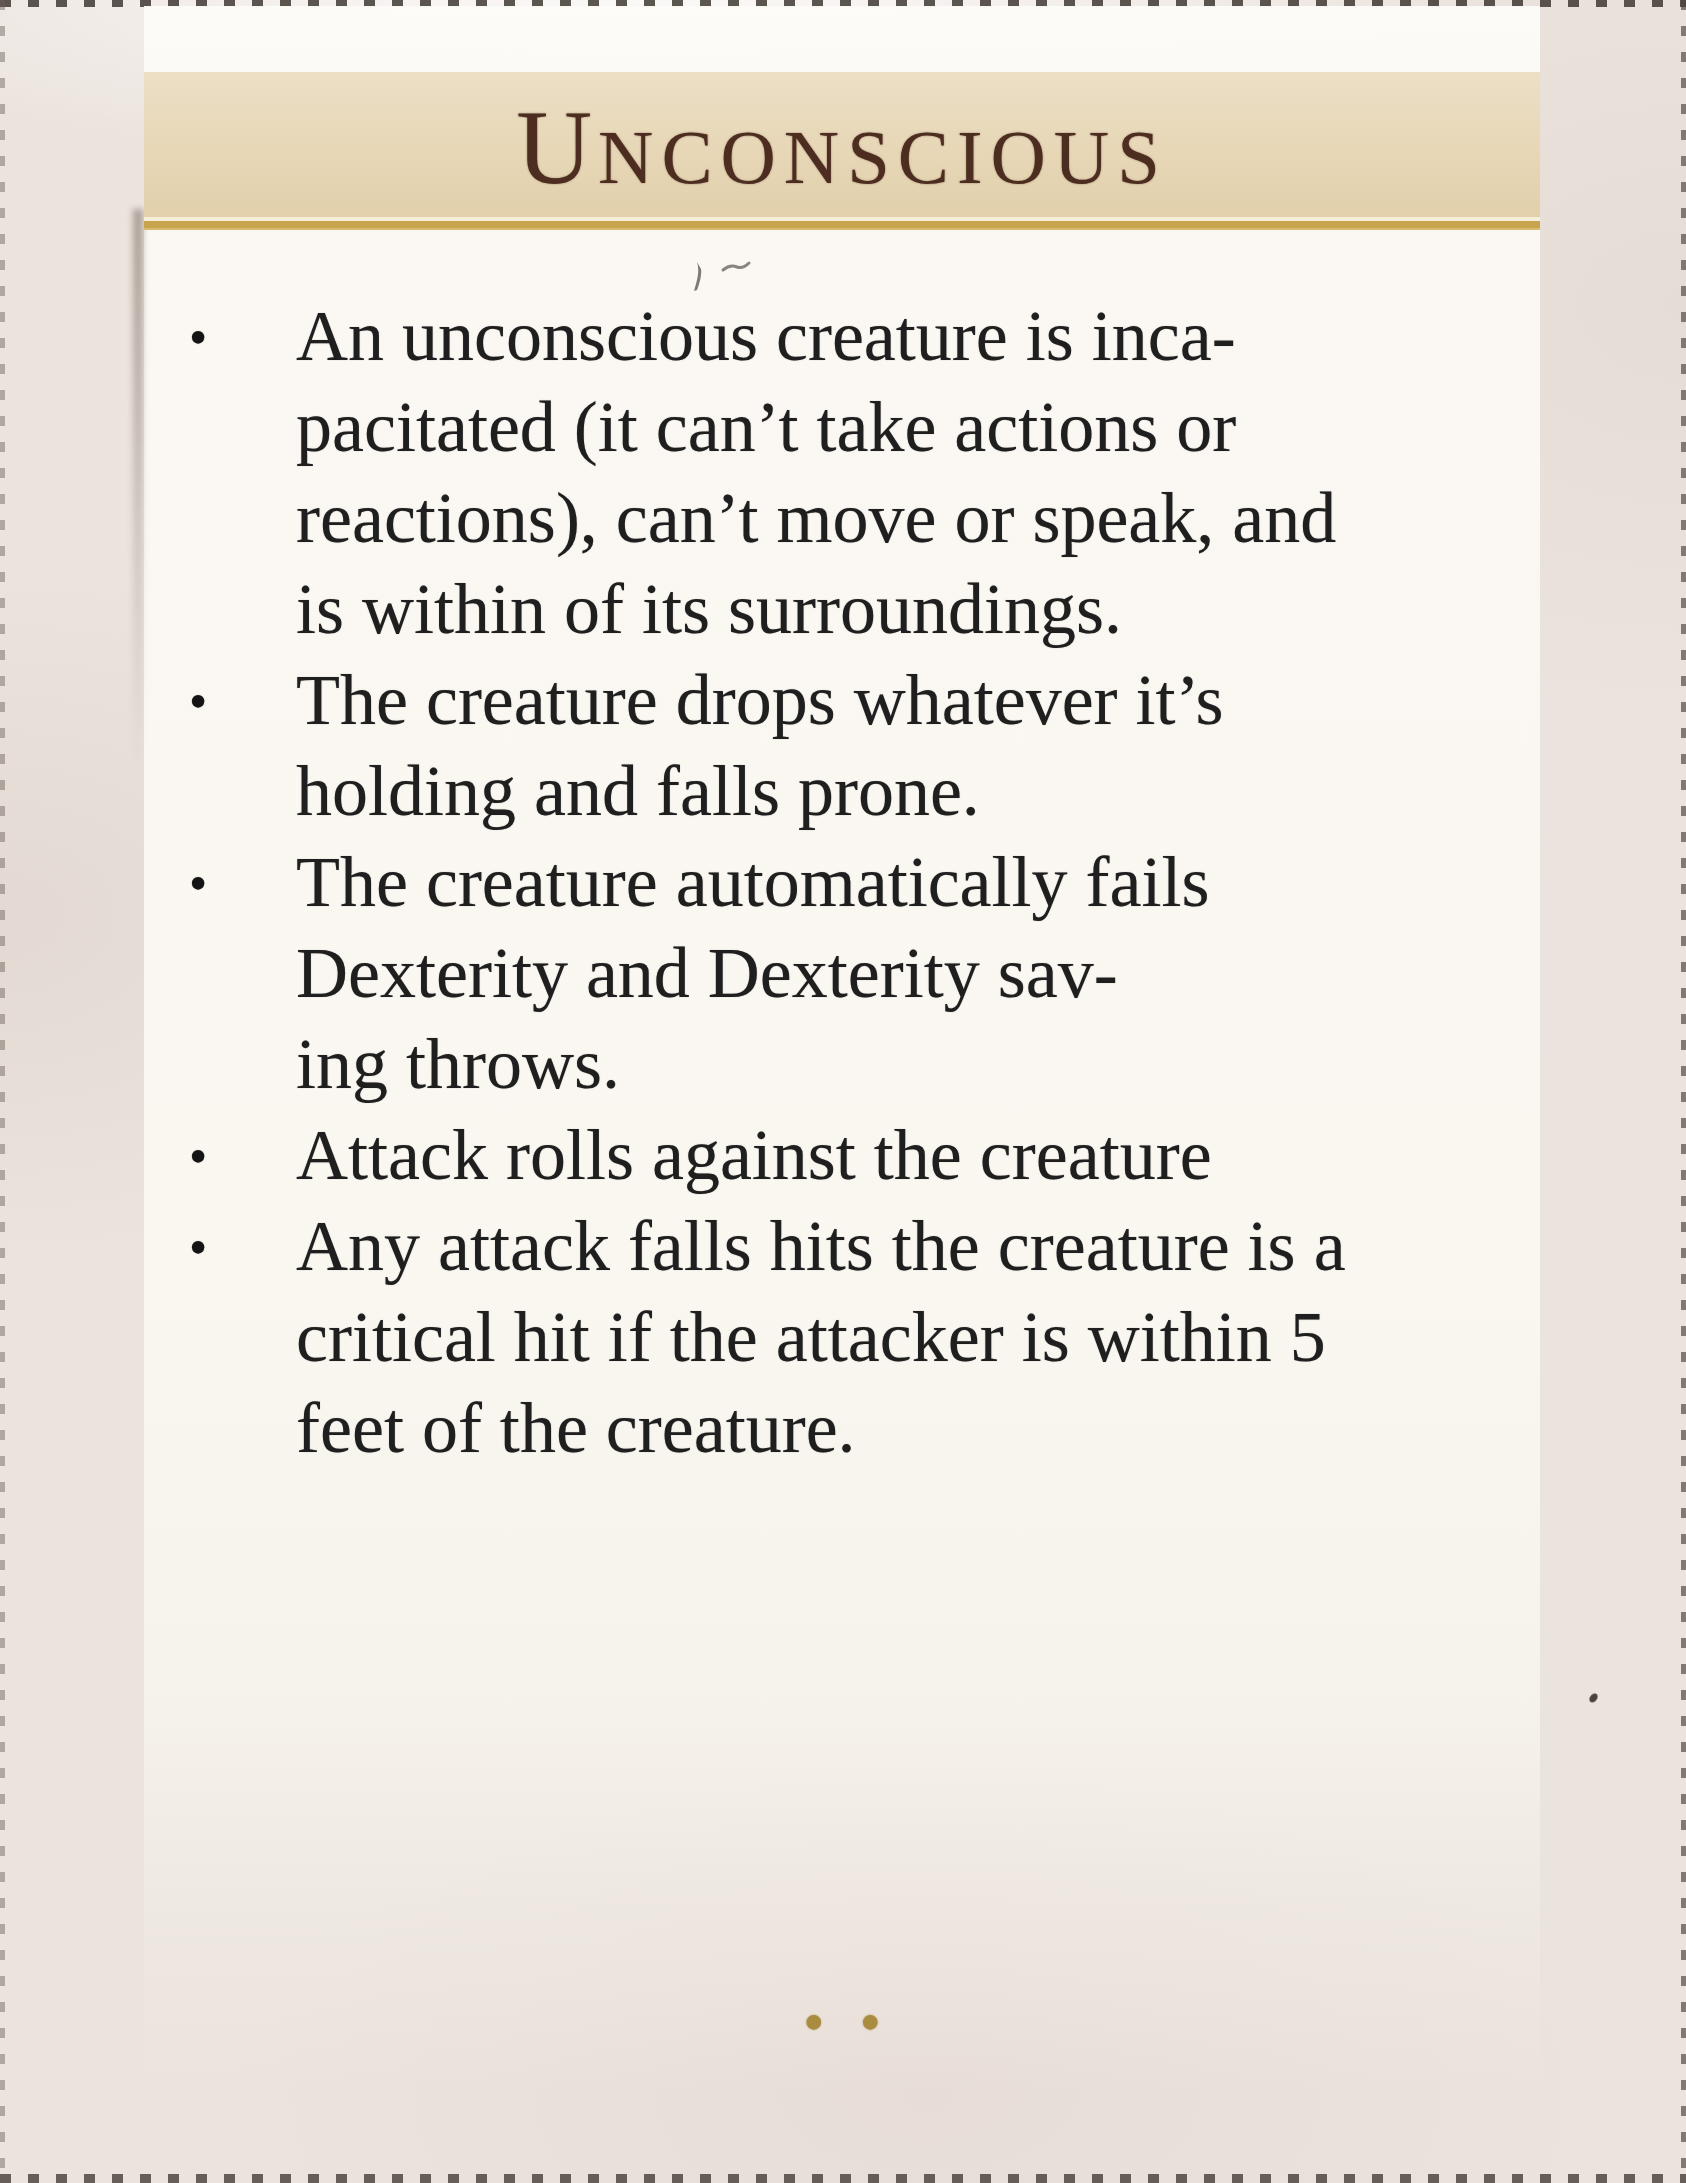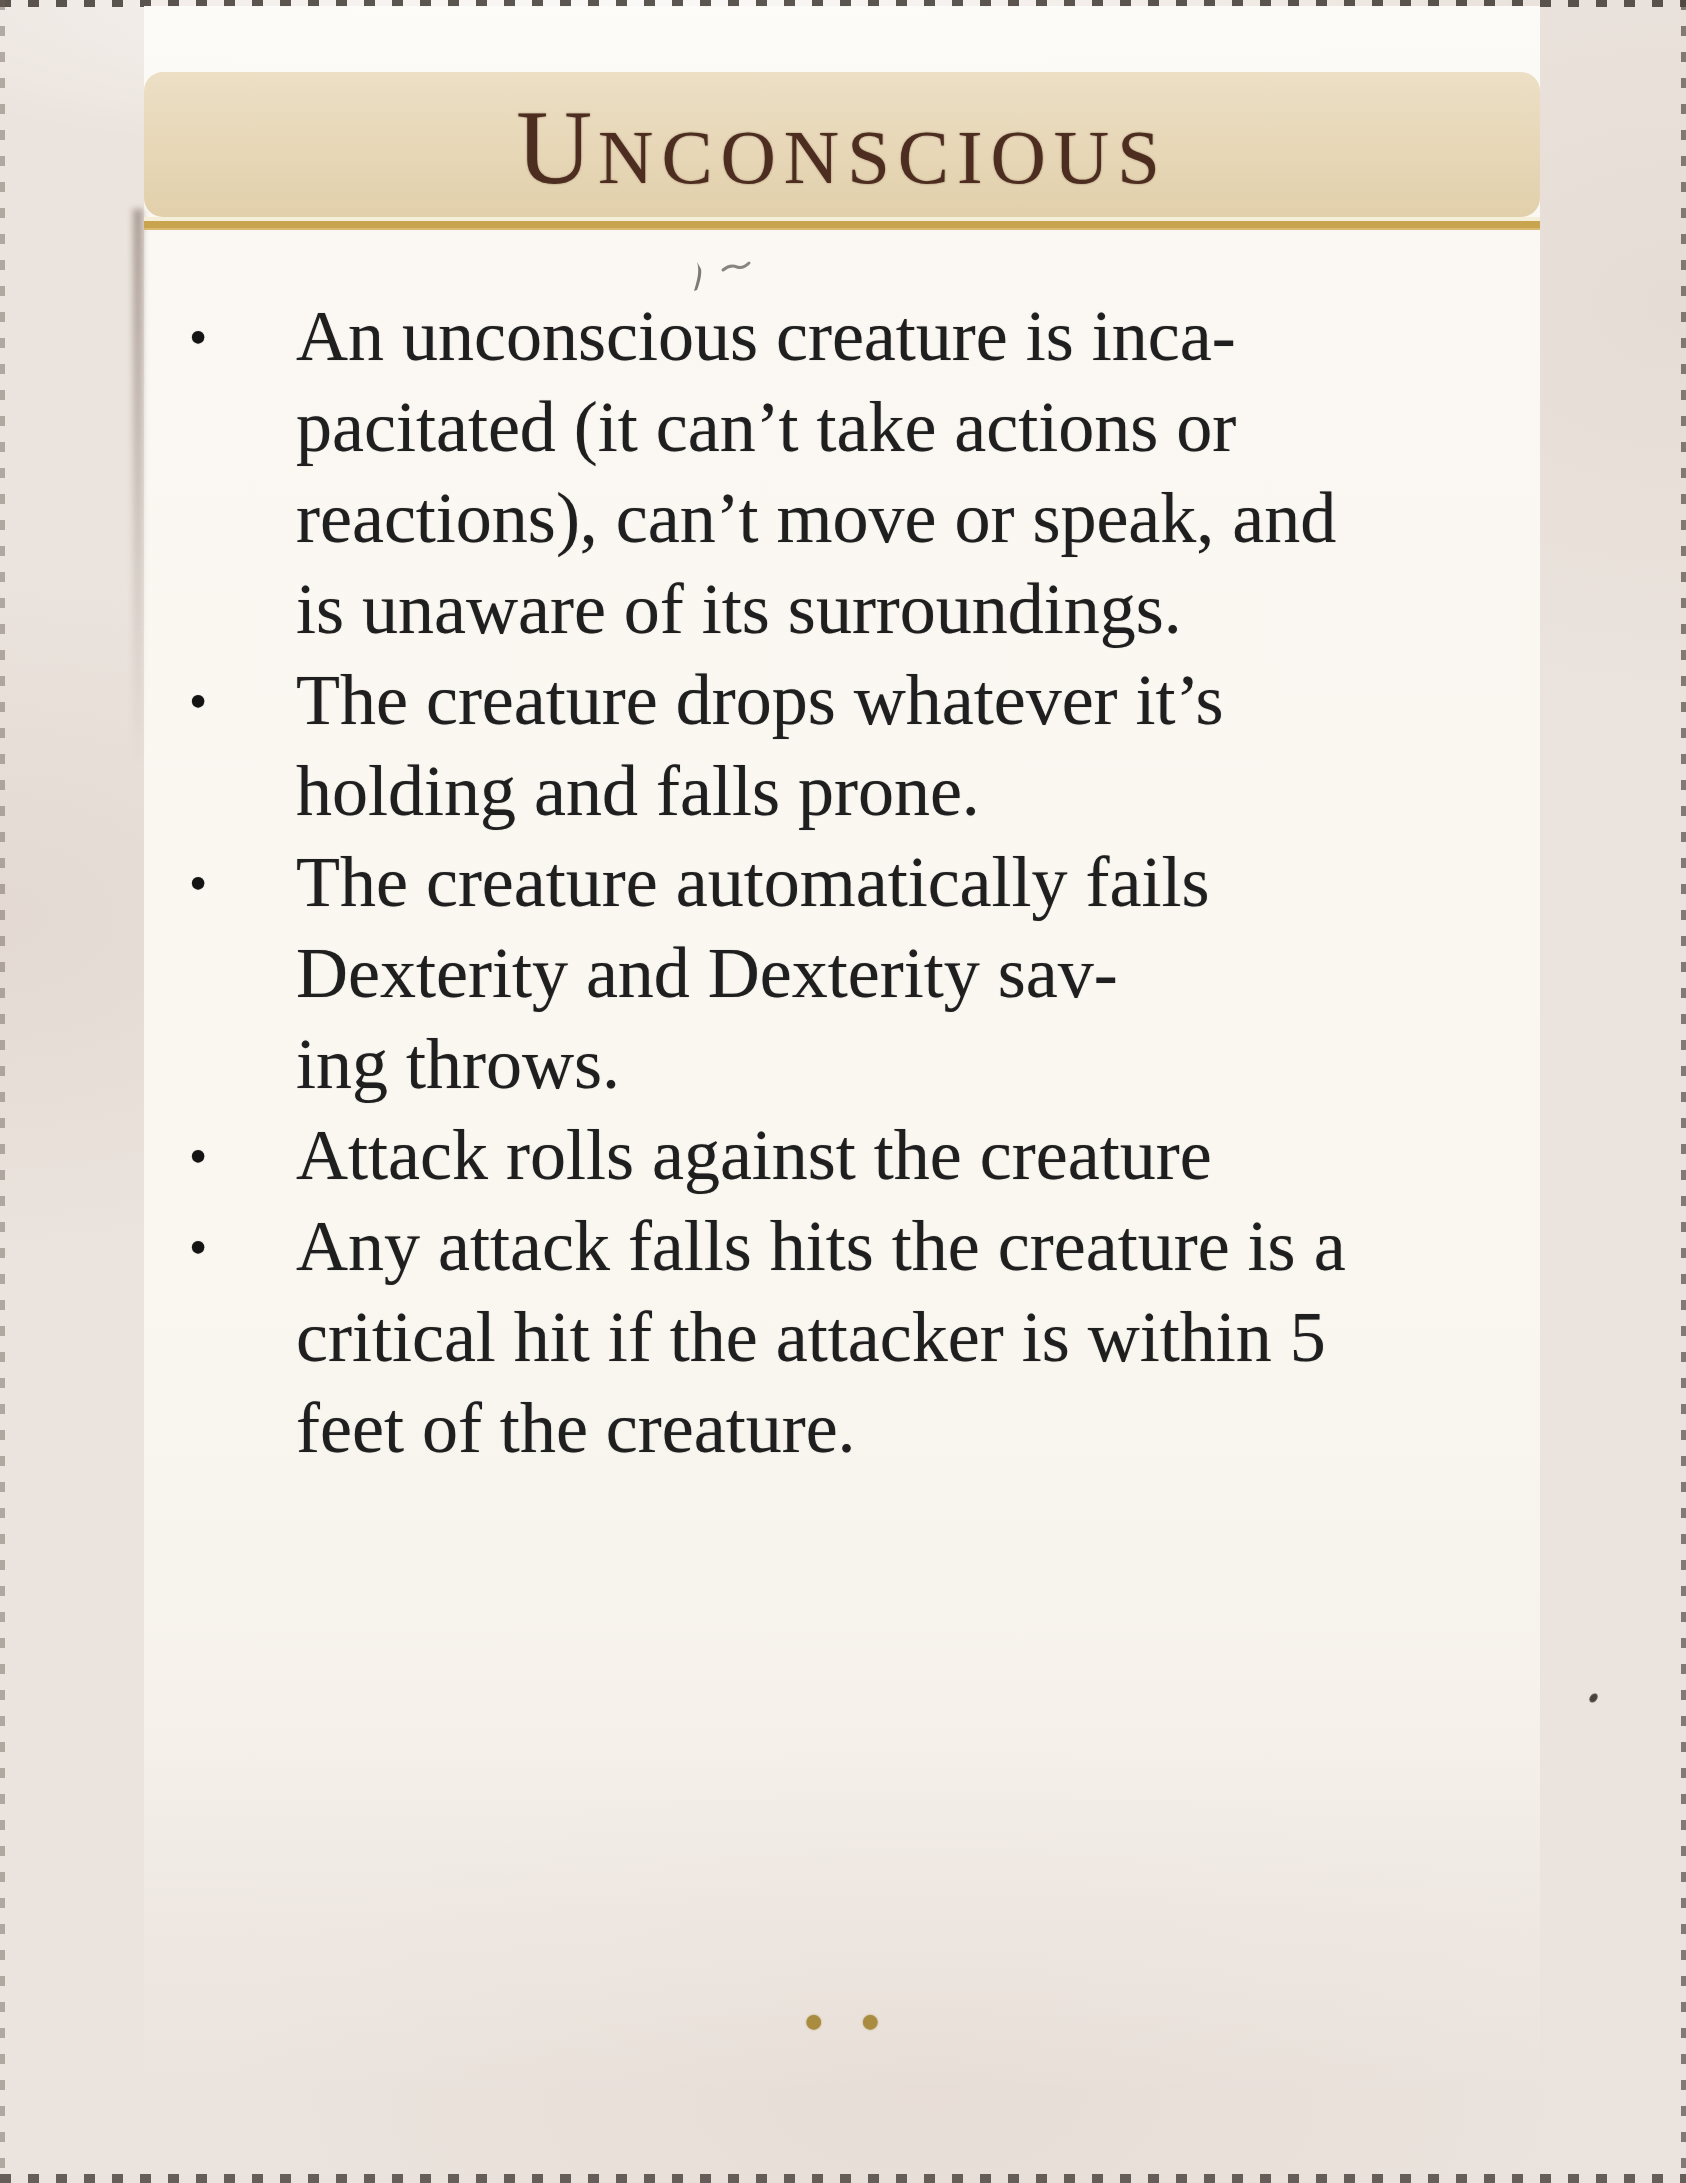--- a/index.html
+++ b/index.html
@@ -48,21 +48,21 @@
   .card-crease{
     position:absolute;left:133px;top:209px;width:10px;height:557px;
     background:linear-gradient(to bottom,rgba(70,52,42,.38),rgba(70,52,42,0));
     filter:blur(3px);
   }
 
   
   .band{
     position:absolute;left:144px;top:72px;width:1396px;height:145px;
     background:linear-gradient(180deg,#ecdfc5 0%,#e7d7b7 55%,#e2d0ab 100%);
-    display:flex;align-items:center;justify-content:center;border-radius:19px;
+    display:flex;align-items:center;justify-content:center;
   }
   .gold-rule{
     position:absolute;left:144px;top:217px;width:1396px;height:13px;
     background:linear-gradient(180deg,#f5eed9 0 28%,#c9a44f 28% 82%,#d9ba70 82% 100%);
   }
   .card-title{
     font-size:105px;color:#4c2d20;letter-spacing:6px;line-height:1;
     padding-top:6px;
     text-shadow:0 0 2px rgba(76,45,32,.55);
     white-space:nowrap;
@@ -129,21 +129,21 @@
     <path d="M9 34 C 12 24, 15 14, 12 5 L 16 12 C 17 16, 15 26, 12 33 Z" fill="#5f5b56"></path>
     <path d="M38 13 q 7 -6 14 -3 q 6 2 12 -4" fill="none" stroke="#6c6862" stroke-width="3" stroke-linecap="round"></path>
   </svg>
 
   <ul class="bullets">
     <li class="bullet-item">
       <span class="bullet-dot">•</span>
       <span class="bullet-line">An unconscious creature is inca-</span>
       <span class="bullet-line">pacitated (it can’t take actions or</span>
       <span class="bullet-line">reactions), can’t move or speak, and</span>
-      <span class="bullet-line">is unaware of its surroundings.</span>
+      <span class="bullet-line">is within of its surroundings.</span>
     </li>
     <li class="bullet-item">
       <span class="bullet-dot">•</span>
       <span class="bullet-line">The creature drops whatever it’s</span>
       <span class="bullet-line">holding and falls prone.</span>
     </li>
     <li class="bullet-item">
       <span class="bullet-dot">•</span>
       <span class="bullet-line">The creature automatically fails</span>
       <span class="bullet-line">Dexterity and Dexterity sav-</span>

